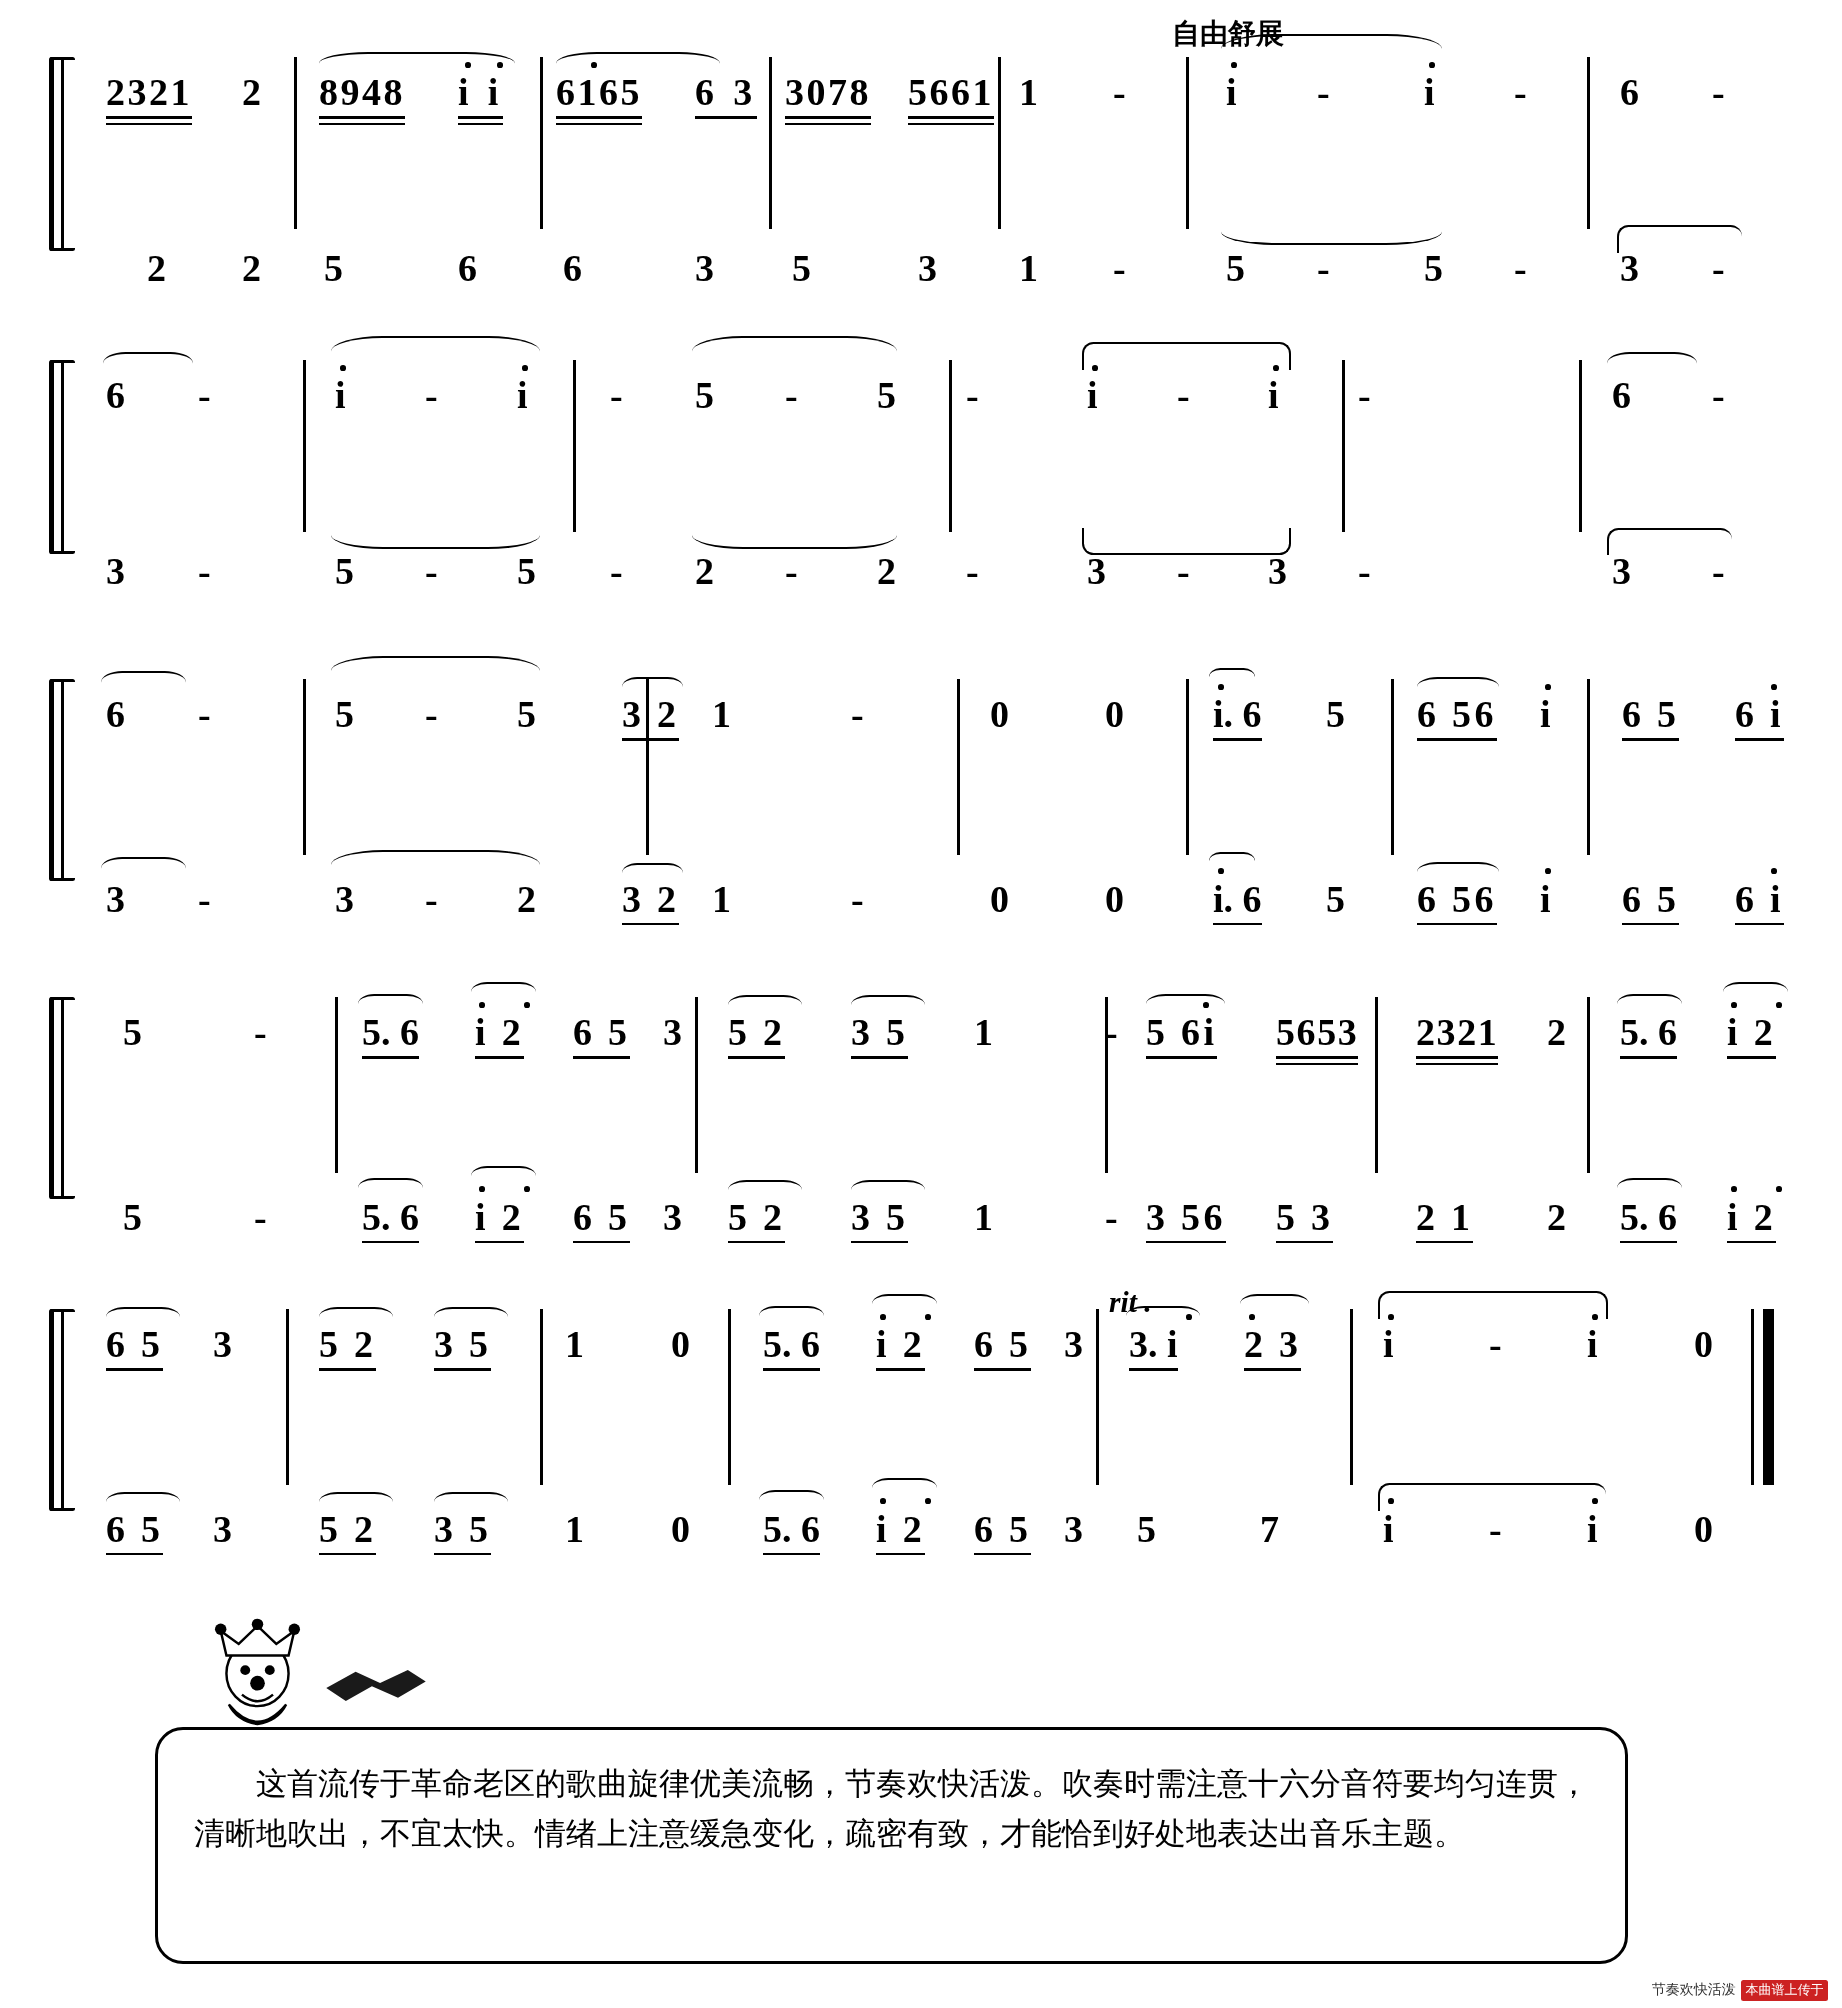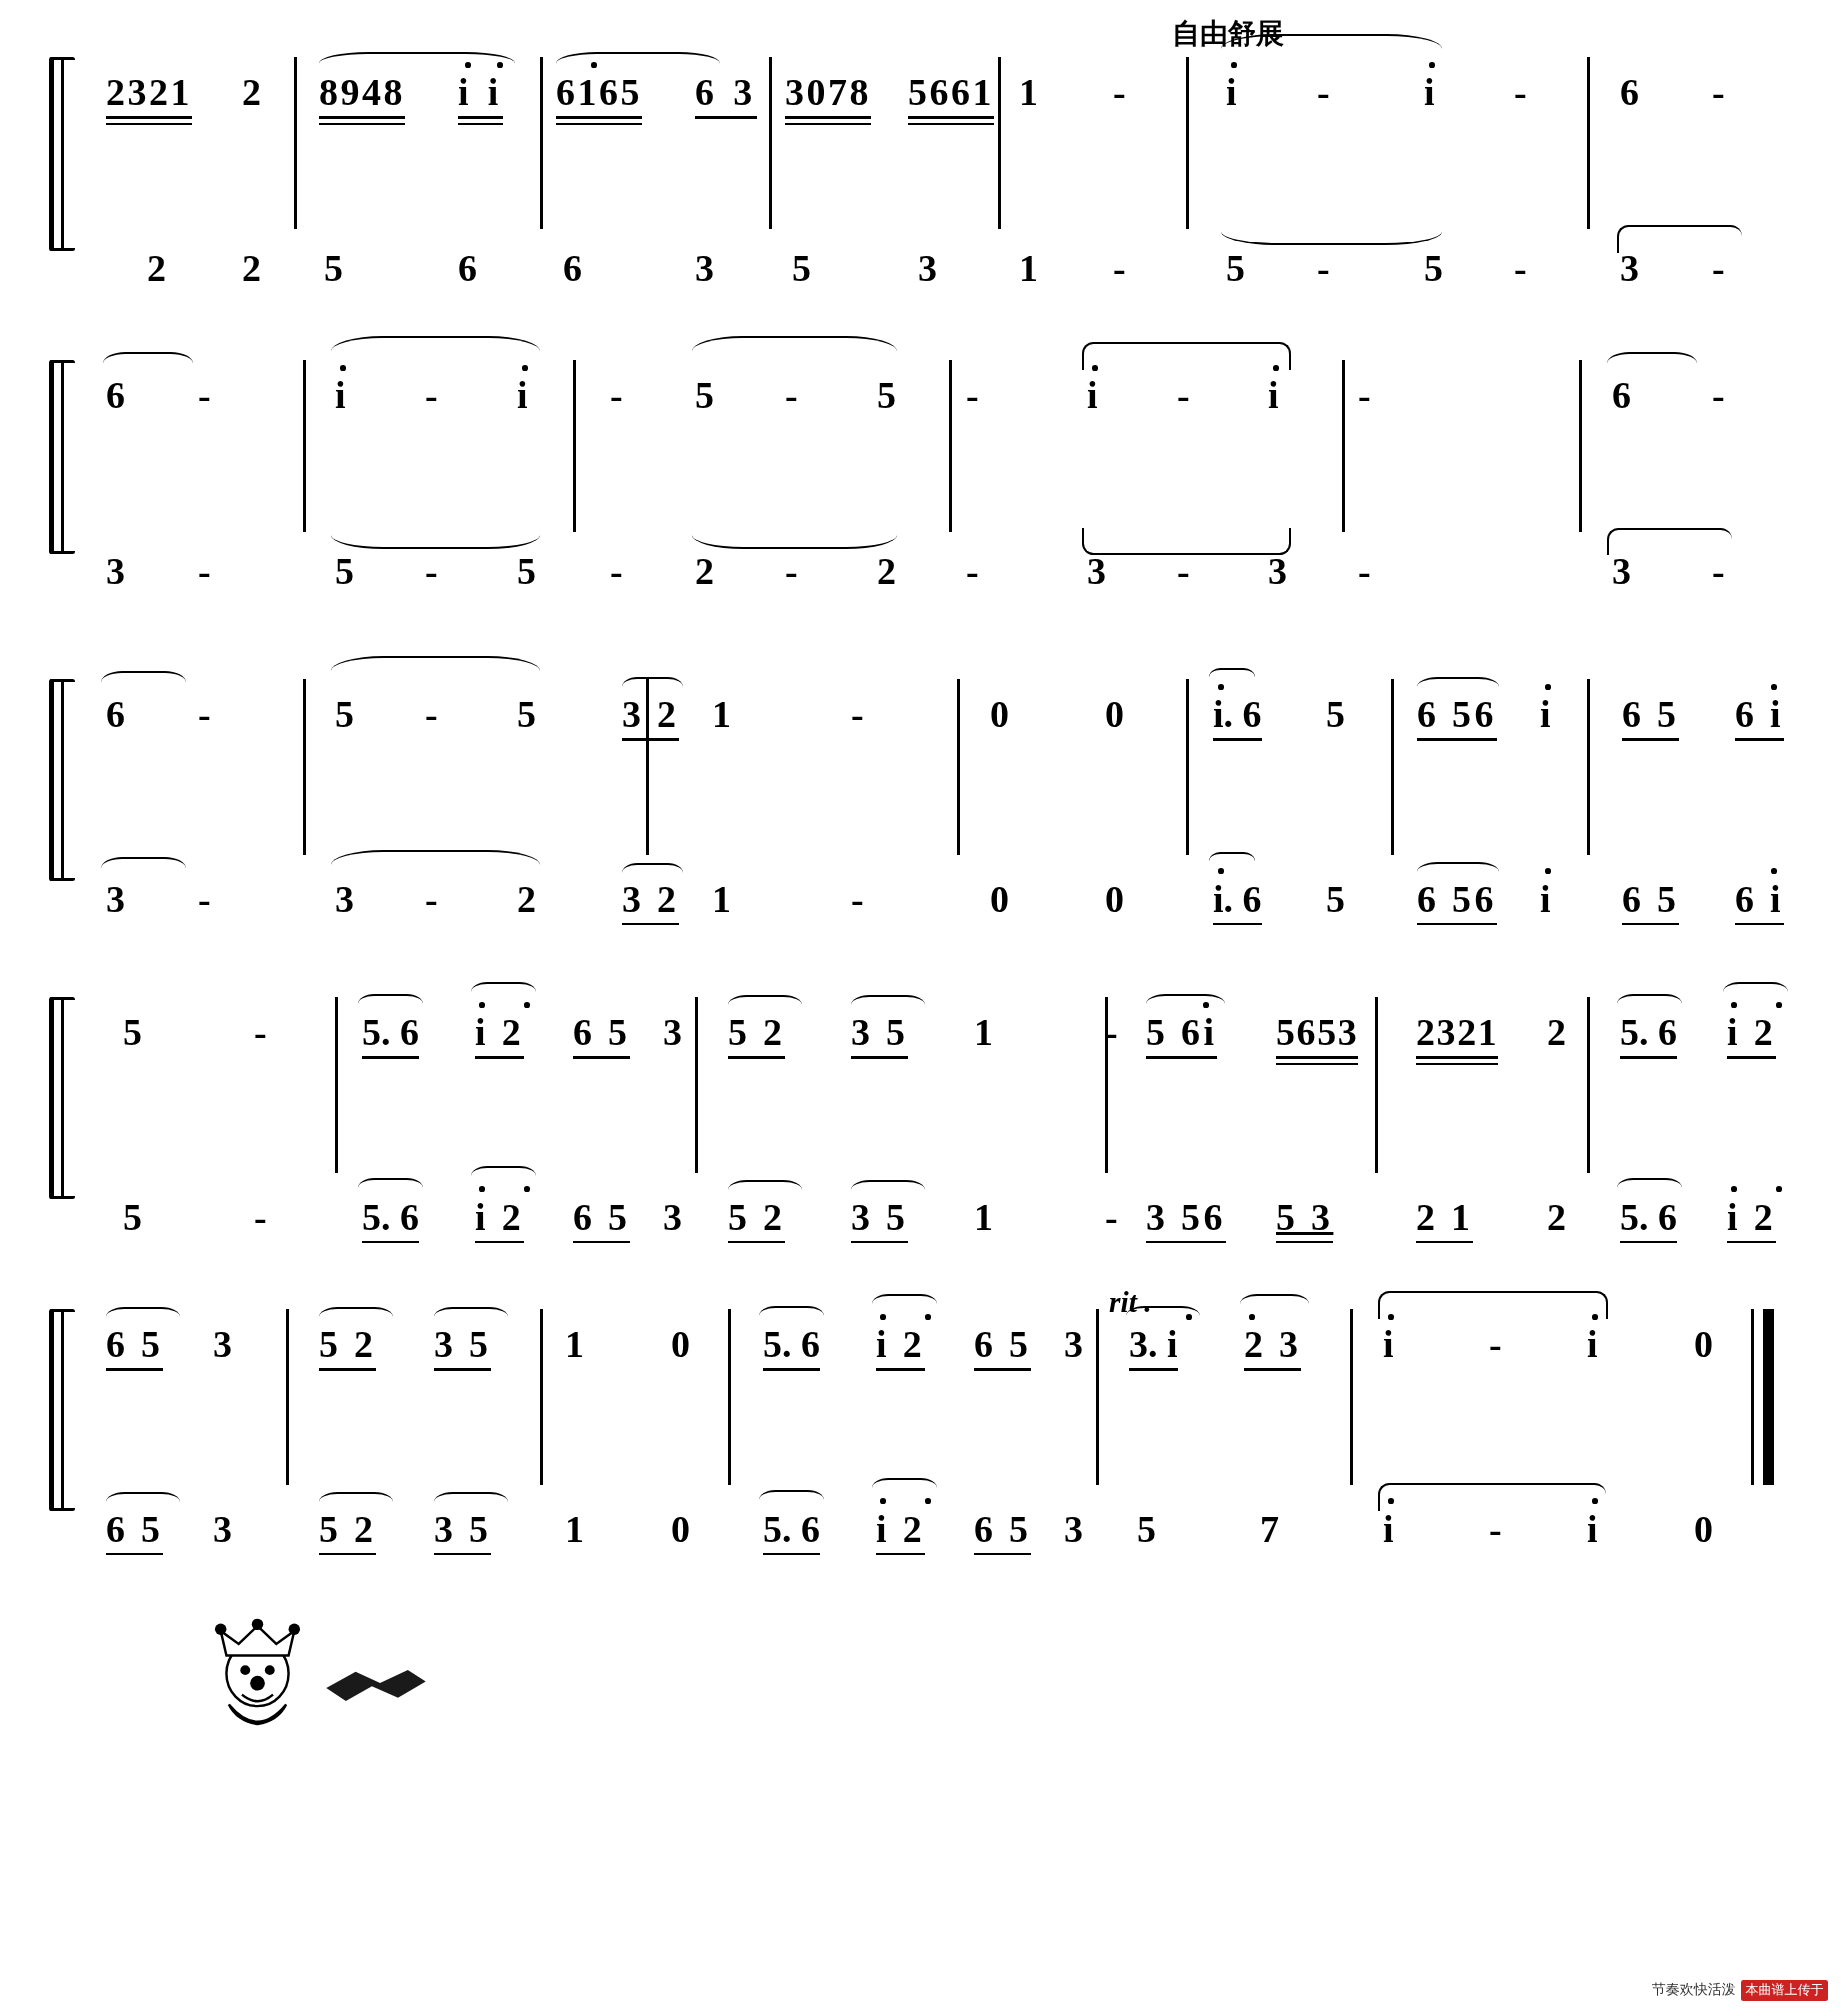--- a/index.html
+++ b/index.html
@@ -372,21 +372,21 @@
       <div class="slur" style="left:422px;top:83px;width:65px;height:18px;"></div>
       <div class="note u1" style="left:524px;top:115px;letter-spacing:3.3px;">6 5</div>
       <div class="note" style="left:614px;top:115px;">3</div>
       <div class="note u1" style="left:679px;top:115px;letter-spacing:3.3px;">5 2</div>
       <div class="slur" style="left:679px;top:97px;width:74px;height:18px;"></div>
       <div class="note u1" style="left:802px;top:115px;letter-spacing:3.3px;">3 5</div>
       <div class="slur" style="left:802px;top:97px;width:74px;height:18px;"></div>
       <div class="note" style="left:925px;top:115px;">1</div>
       <div class="dash" style="left:1056px;top:115px;">-</div>
       <div class="note u1" style="left:1097px;top:115px;letter-spacing:3.3px;">3 56</div>
-      <div class="note u1" style="left:1227px;top:115px;letter-spacing:3.3px;text-decoration:underline;">5 3</div>
+      <div class="note u1" style="left:1227px;top:115px;letter-spacing:3.3px;">5 3</div>
       <div class="note u1" style="left:1367px;top:115px;letter-spacing:3.3px;">2 1</div>
       <div class="note" style="left:1498px;top:115px;">2</div>
       <div class="note u1" style="left:1571px;top:115px;">5. 6</div>
       <div class="slur" style="left:1568px;top:95px;width:65px;height:18px;"></div>
       <div class="note u1" style="left:1678px;top:115px;letter-spacing:3.3px;">i 2</div>
       <div class="dotup" style="left:1682px;top:103px;"></div>
       <div class="dotup" style="left:1727px;top:103px;"></div>
     </div>
   </div>
 
@@ -479,20 +479,23 @@
     <circle cx="70" cy="66" r="6" fill="#000"></circle>
     <circle cx="100" cy="66" r="6" fill="#000"></circle>
     <circle cx="85" cy="82" r="9" fill="#000"></circle>
     <path d="M66 96 Q85 112 104 96" fill="none" stroke="#000" stroke-width="3"></path>
     <path d="M50 108 Q85 150 120 108 Q110 128 85 132 Q60 128 50 108 Z" fill="#fff" stroke="#000" stroke-width="3"></path>
   </svg>
   <svg class="ribbon" viewBox="0 0 130 50">
     <path d="M4 28 L40 8 L70 22 L104 6 L126 20 L92 40 L60 26 L28 44 Z" fill="#1a1a1a"></path>
   </svg>
 
+  <div class="notebox">
+    <p>这首流传于革命老区的歌曲旋律优美流畅，节奏欢快活泼。吹奏时需注意十六分音符要均匀连贯，清晰地吹出，不宜太快。情绪上注意缓急变化，疏密有致，才能恰到好处地表达出音乐主题。</p>
+  </div>
 
   <div class="credit">
     <span>节奏欢快活泼</span>
     <span class="logo">本曲谱上传于</span>
   </div>
 
 </div>
 
 
 </body></html>

